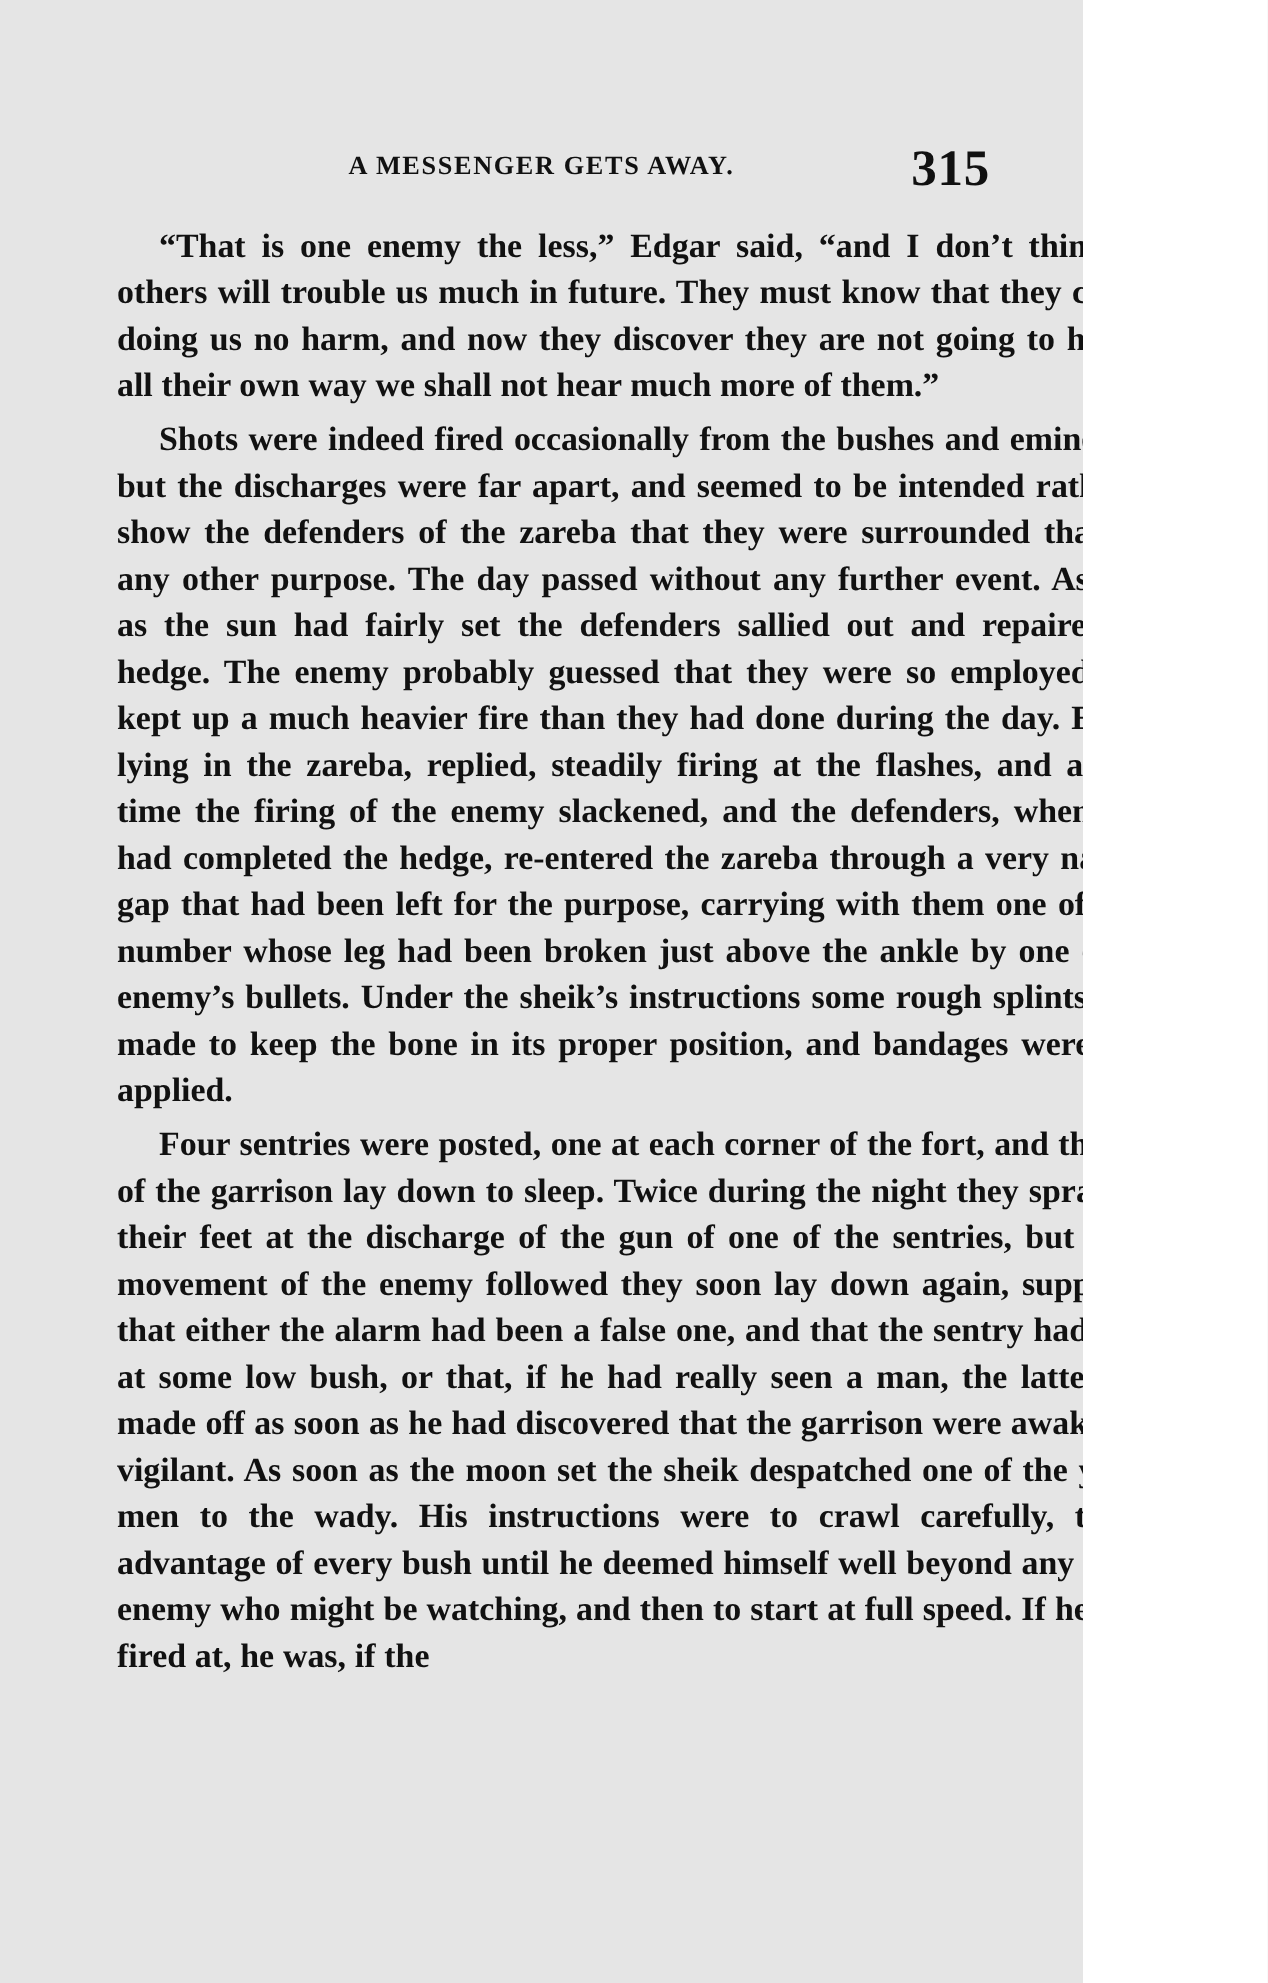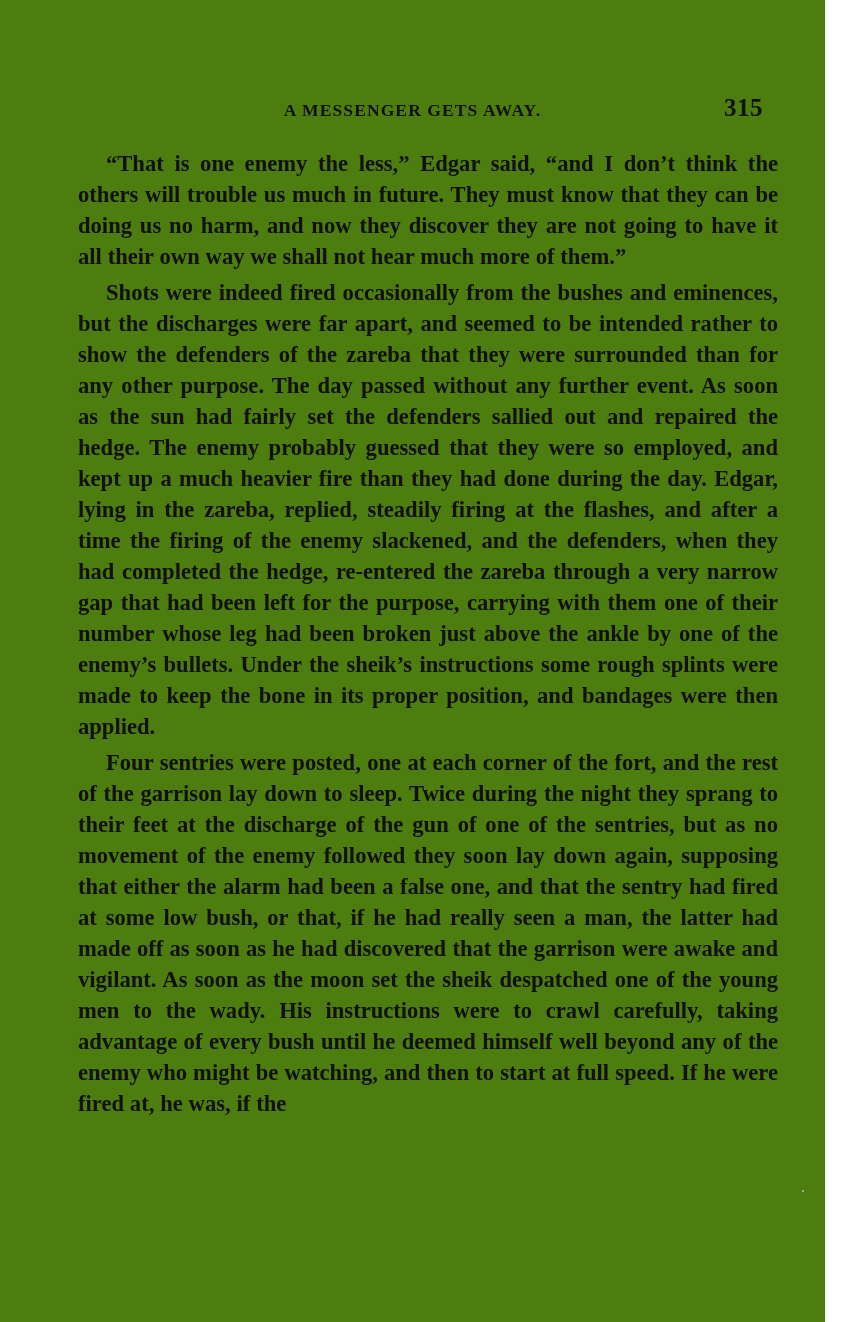--- a/index.html
+++ b/index.html
@@ -2,23 +2,23 @@
 <html><head>
 <meta charset="utf-8">
 <style>
   html, body {
     margin: 0;
     padding: 0;
     background: #ffffff;
   }
   .page {
     position: relative;
-    width: 825px;
+    width: 722px;
     height: 1322px;
-    background: #4d7c0f;
+    background: #e5e5e5;
     font-family: "Liberation Serif", "DejaVu Serif", serif;
     color: #111111;
     overflow: hidden;
   }
   .header {
     position: absolute;
     top: 100px;
     left: 62px;
     right: 62px;
     height: 28px;
@@ -31,21 +31,21 @@
     letter-spacing: 1.1px;
     font-weight: 700;
     font-variant: small-caps;
     text-transform: uppercase;
     white-space: nowrap;
   }
   .page-number {
     position: absolute;
     right: 0;
     top: -6px;
-    font-size: 25px;
+    font-size: 34px;
     font-weight: 700;
     letter-spacing: 0.5px;
   }
   .body {
     position: absolute;
     top: 148px;
     left: 78px;
     width: 700px;
     font-weight: bold;
   }

